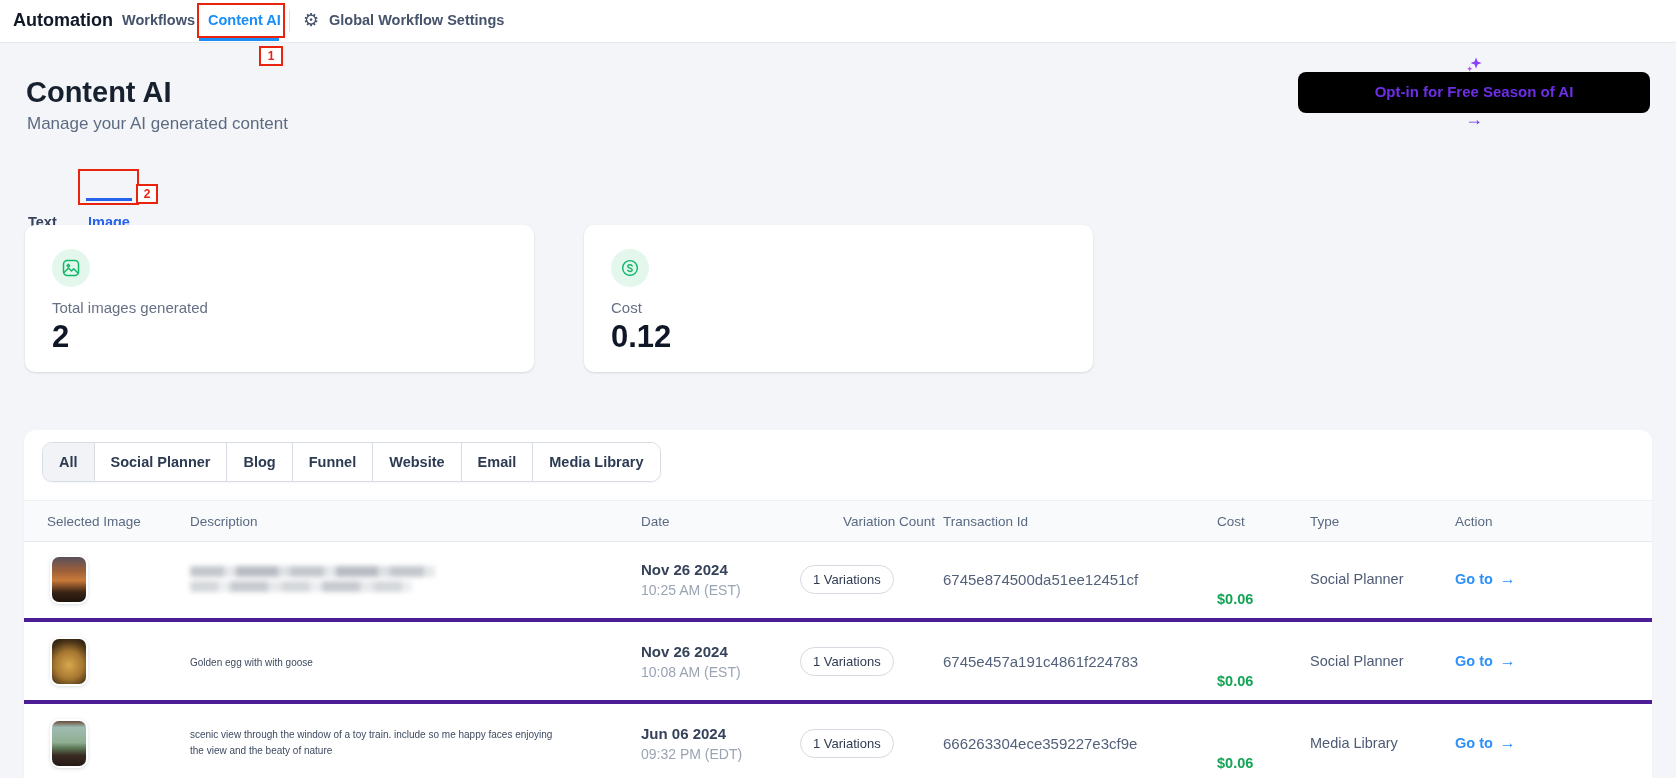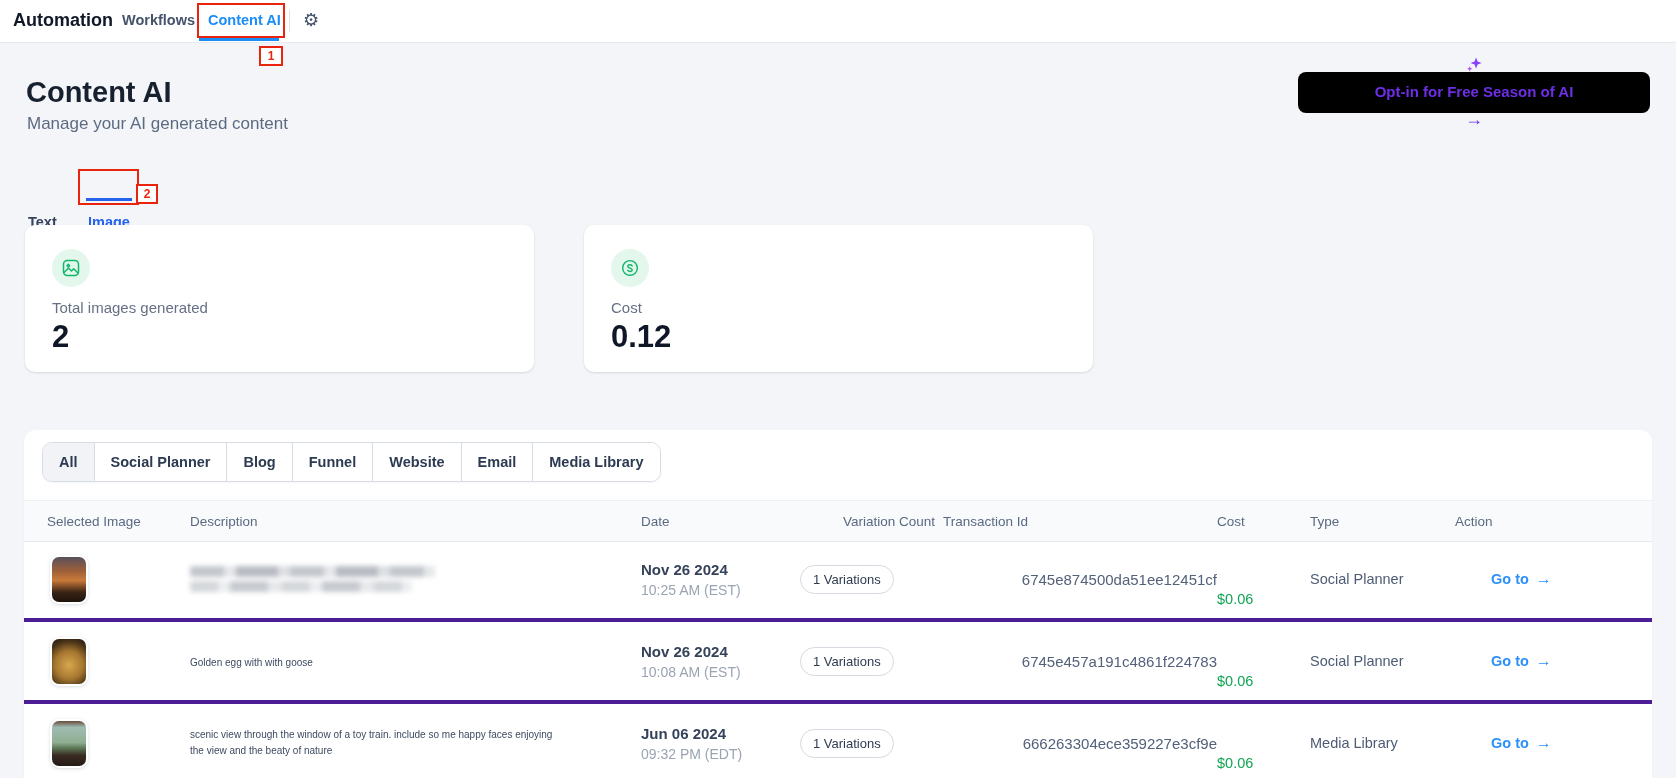--- a/index.html
+++ b/index.html
@@ -77,38 +77,39 @@
   .desc{display:inline-block;max-width:372px;font-size:10px;color:#3d4a60;line-height:1.6;}
   .redacted{display:flex;flex-direction:column;gap:4px;width:245px;filter:blur(2.5px);}
   .rline{height:11px;border-radius:2px;
     background:repeating-linear-gradient(90deg,#c3c7cd 0 34px,#e4e6e9 34px 46px,#b7bbc2 46px 88px,#dddfe3 88px 100px);}
   .rl1{width:245px;}.rl2{width:222px;background:repeating-linear-gradient(90deg,#d4d7db 0 28px,#eceef0 28px 40px,#c6cad0 40px 78px,#e6e8ea 78px 92px);}
 
   .date1{font-size:15px;font-weight:600;color:#35425a;margin-bottom:4px;}
   .date2{font-size:14px;color:#9aa4b2;}
   .pill{display:inline-flex;align-items:center;height:27px;padding:0 12px;border:1px solid #d5dae1;
     border-radius:15px;font-size:13px;color:#2f3b50;background:#fff;}
-  .tx{font-size:15px;color:#53617a;text-align:right;}
-  .cost{font-size:14.5px;font-weight:400;color:#12a454;margin-top:40px;}
+  .tx{font-size:15px;color:#53617a;}
+  .cost{font-size:14.5px;font-weight:700;color:#12a454;margin-top:40px;}
   .type{font-size:14.5px;color:#4d5b74;}
-  .goto{font-size:14.5px;font-weight:700;color:#2e90fa;cursor:pointer;display:flex;align-items:center;margin-left:36px;}
+  .goto{font-size:14.5px;font-weight:700;color:#2e90fa;cursor:pointer;display:flex;align-items:center;}
   .goto .arr{margin-left:7px;font-size:16px;font-weight:400;}
 </style>
 </head>
 <body>
 
 <div class="screen">
 
   <div class="topbar">
     <div class="app-title">Automation</div>
     <div class="nav-item nav-workflows">Workflows</div>
     <div class="nav-item nav-contentai">Content AI</div>
     <div class="nav-underline"></div>
     <div class="nav-divider"></div>
     <div class="gear">⚙</div>
+    <div class="nav-item nav-settings">Global Workflow Settings</div>
   </div>
 
   <div class="ann-box ann-box1"></div>
   <div class="ann-label ann-label1">1</div>
   <div class="ann-box ann-box2"></div>
   <div class="ann-label ann-label2">2</div>
 
   <div class="page-title">Content AI</div>
   <div class="page-subtitle">Manage your AI generated content</div>
   <div class="optin">

